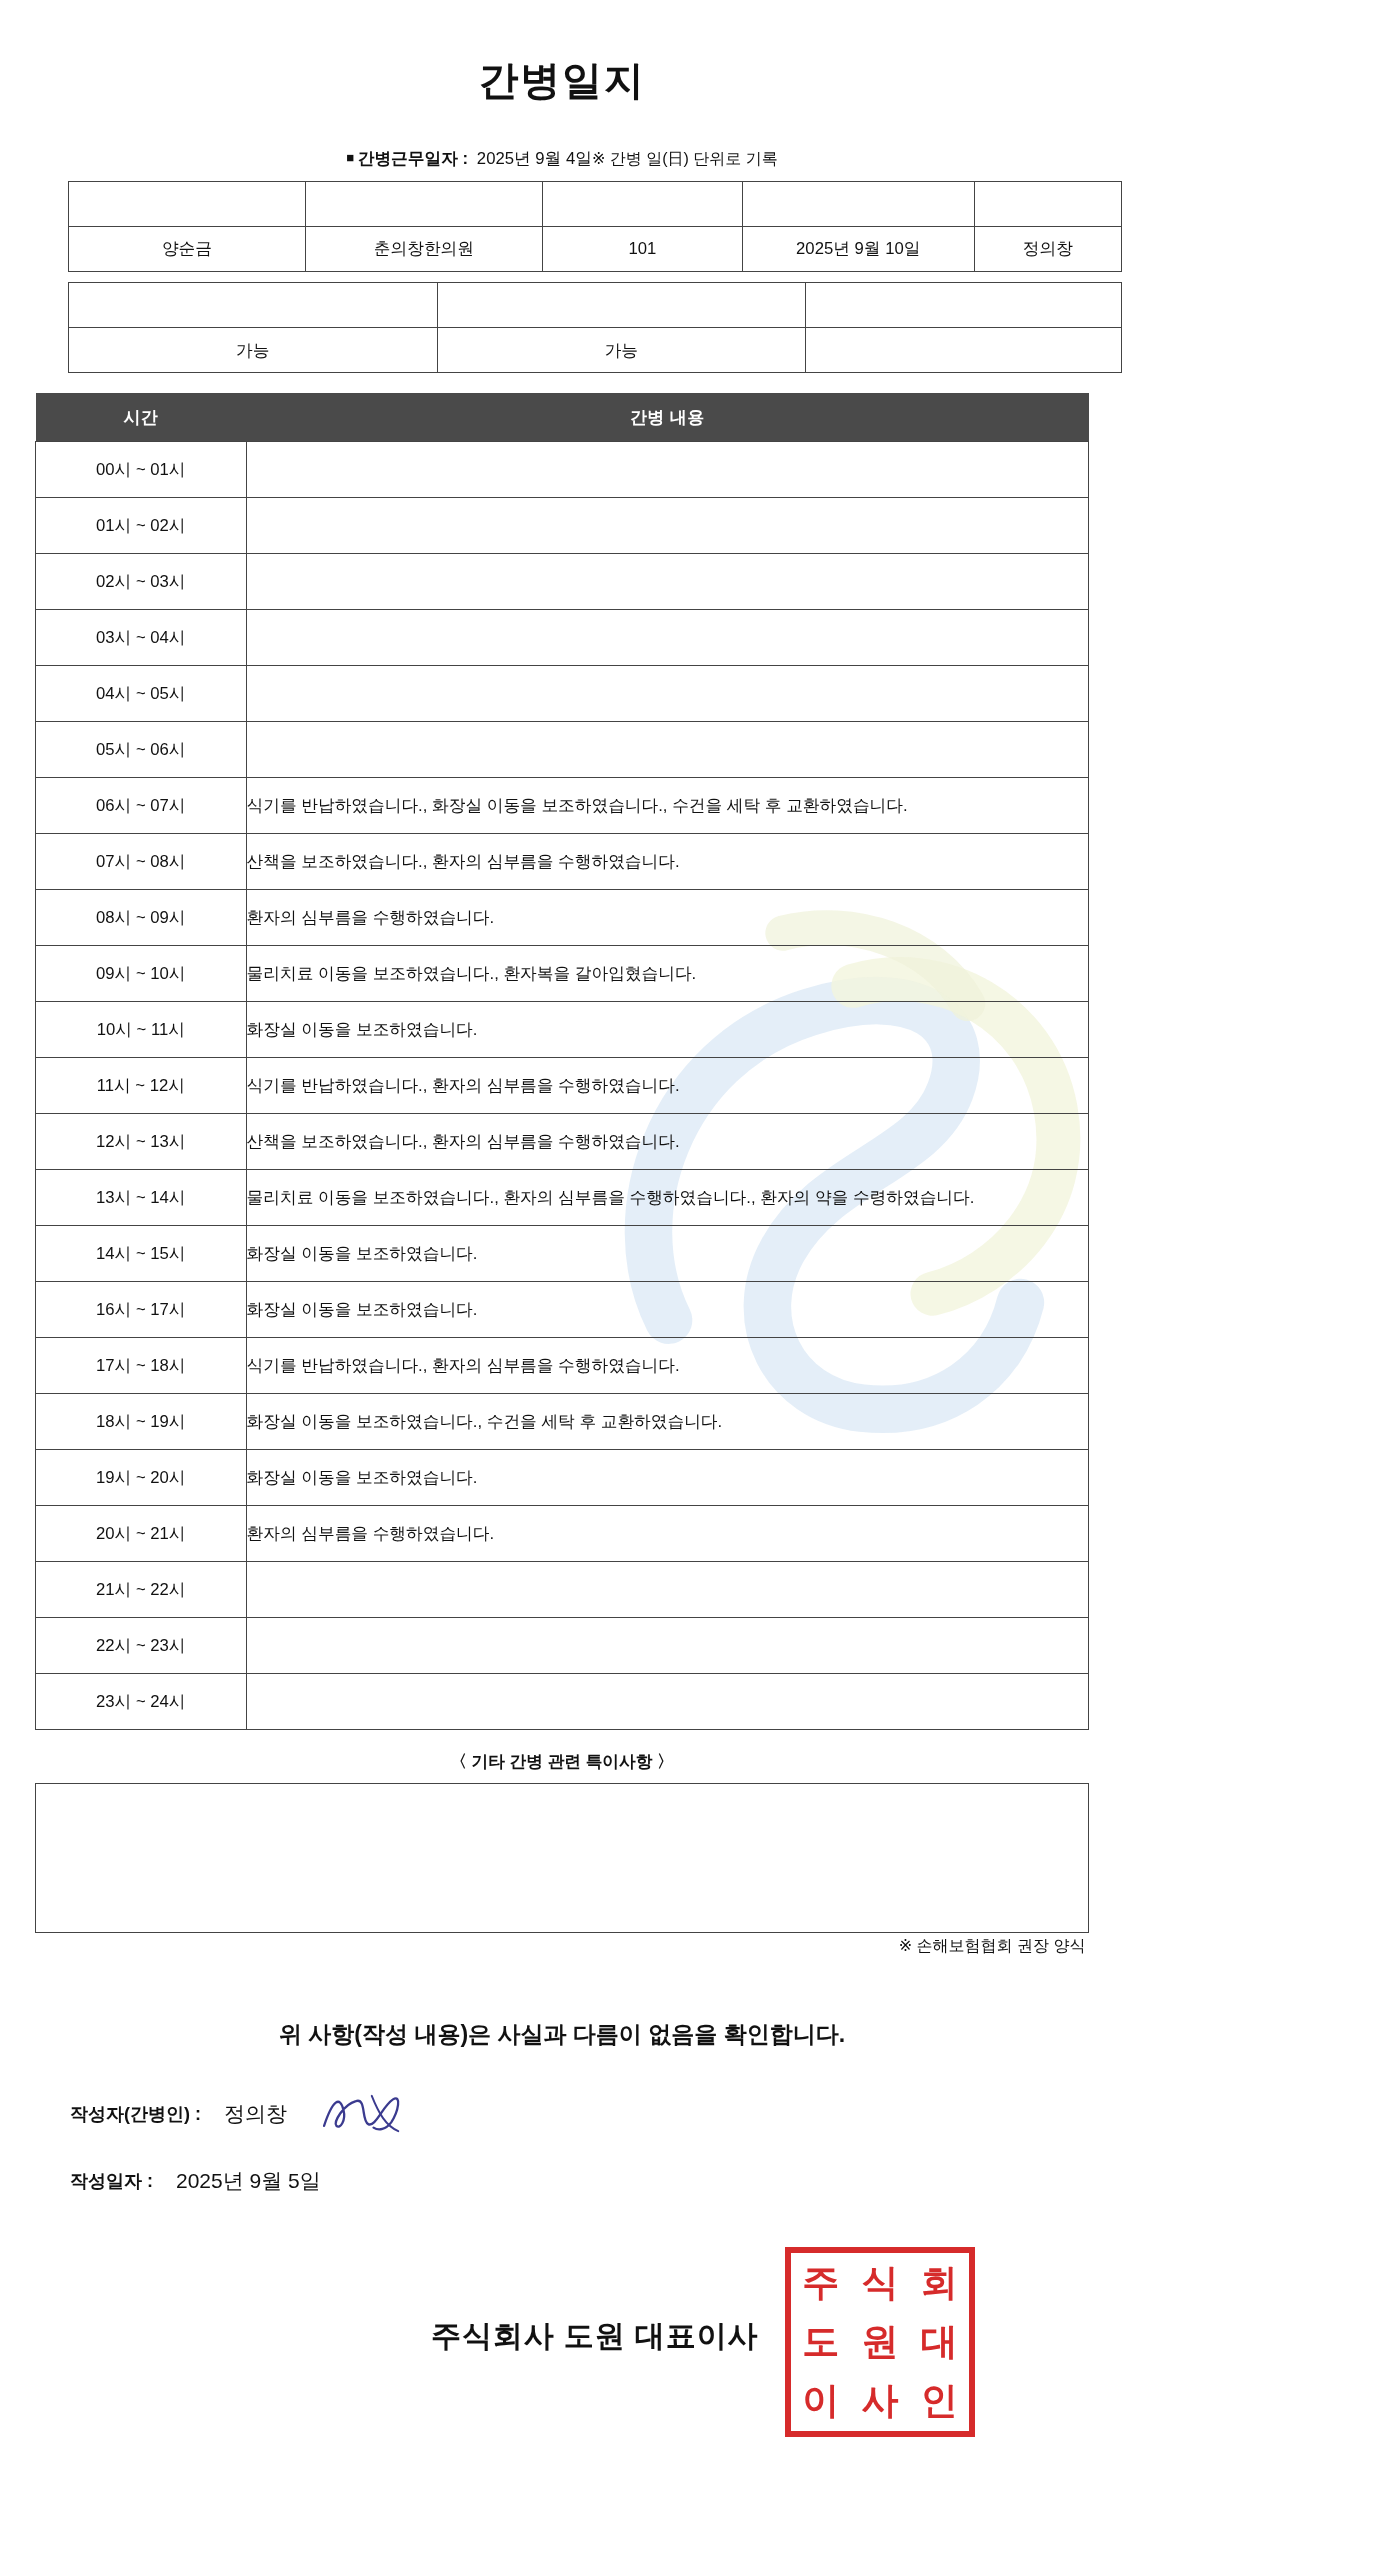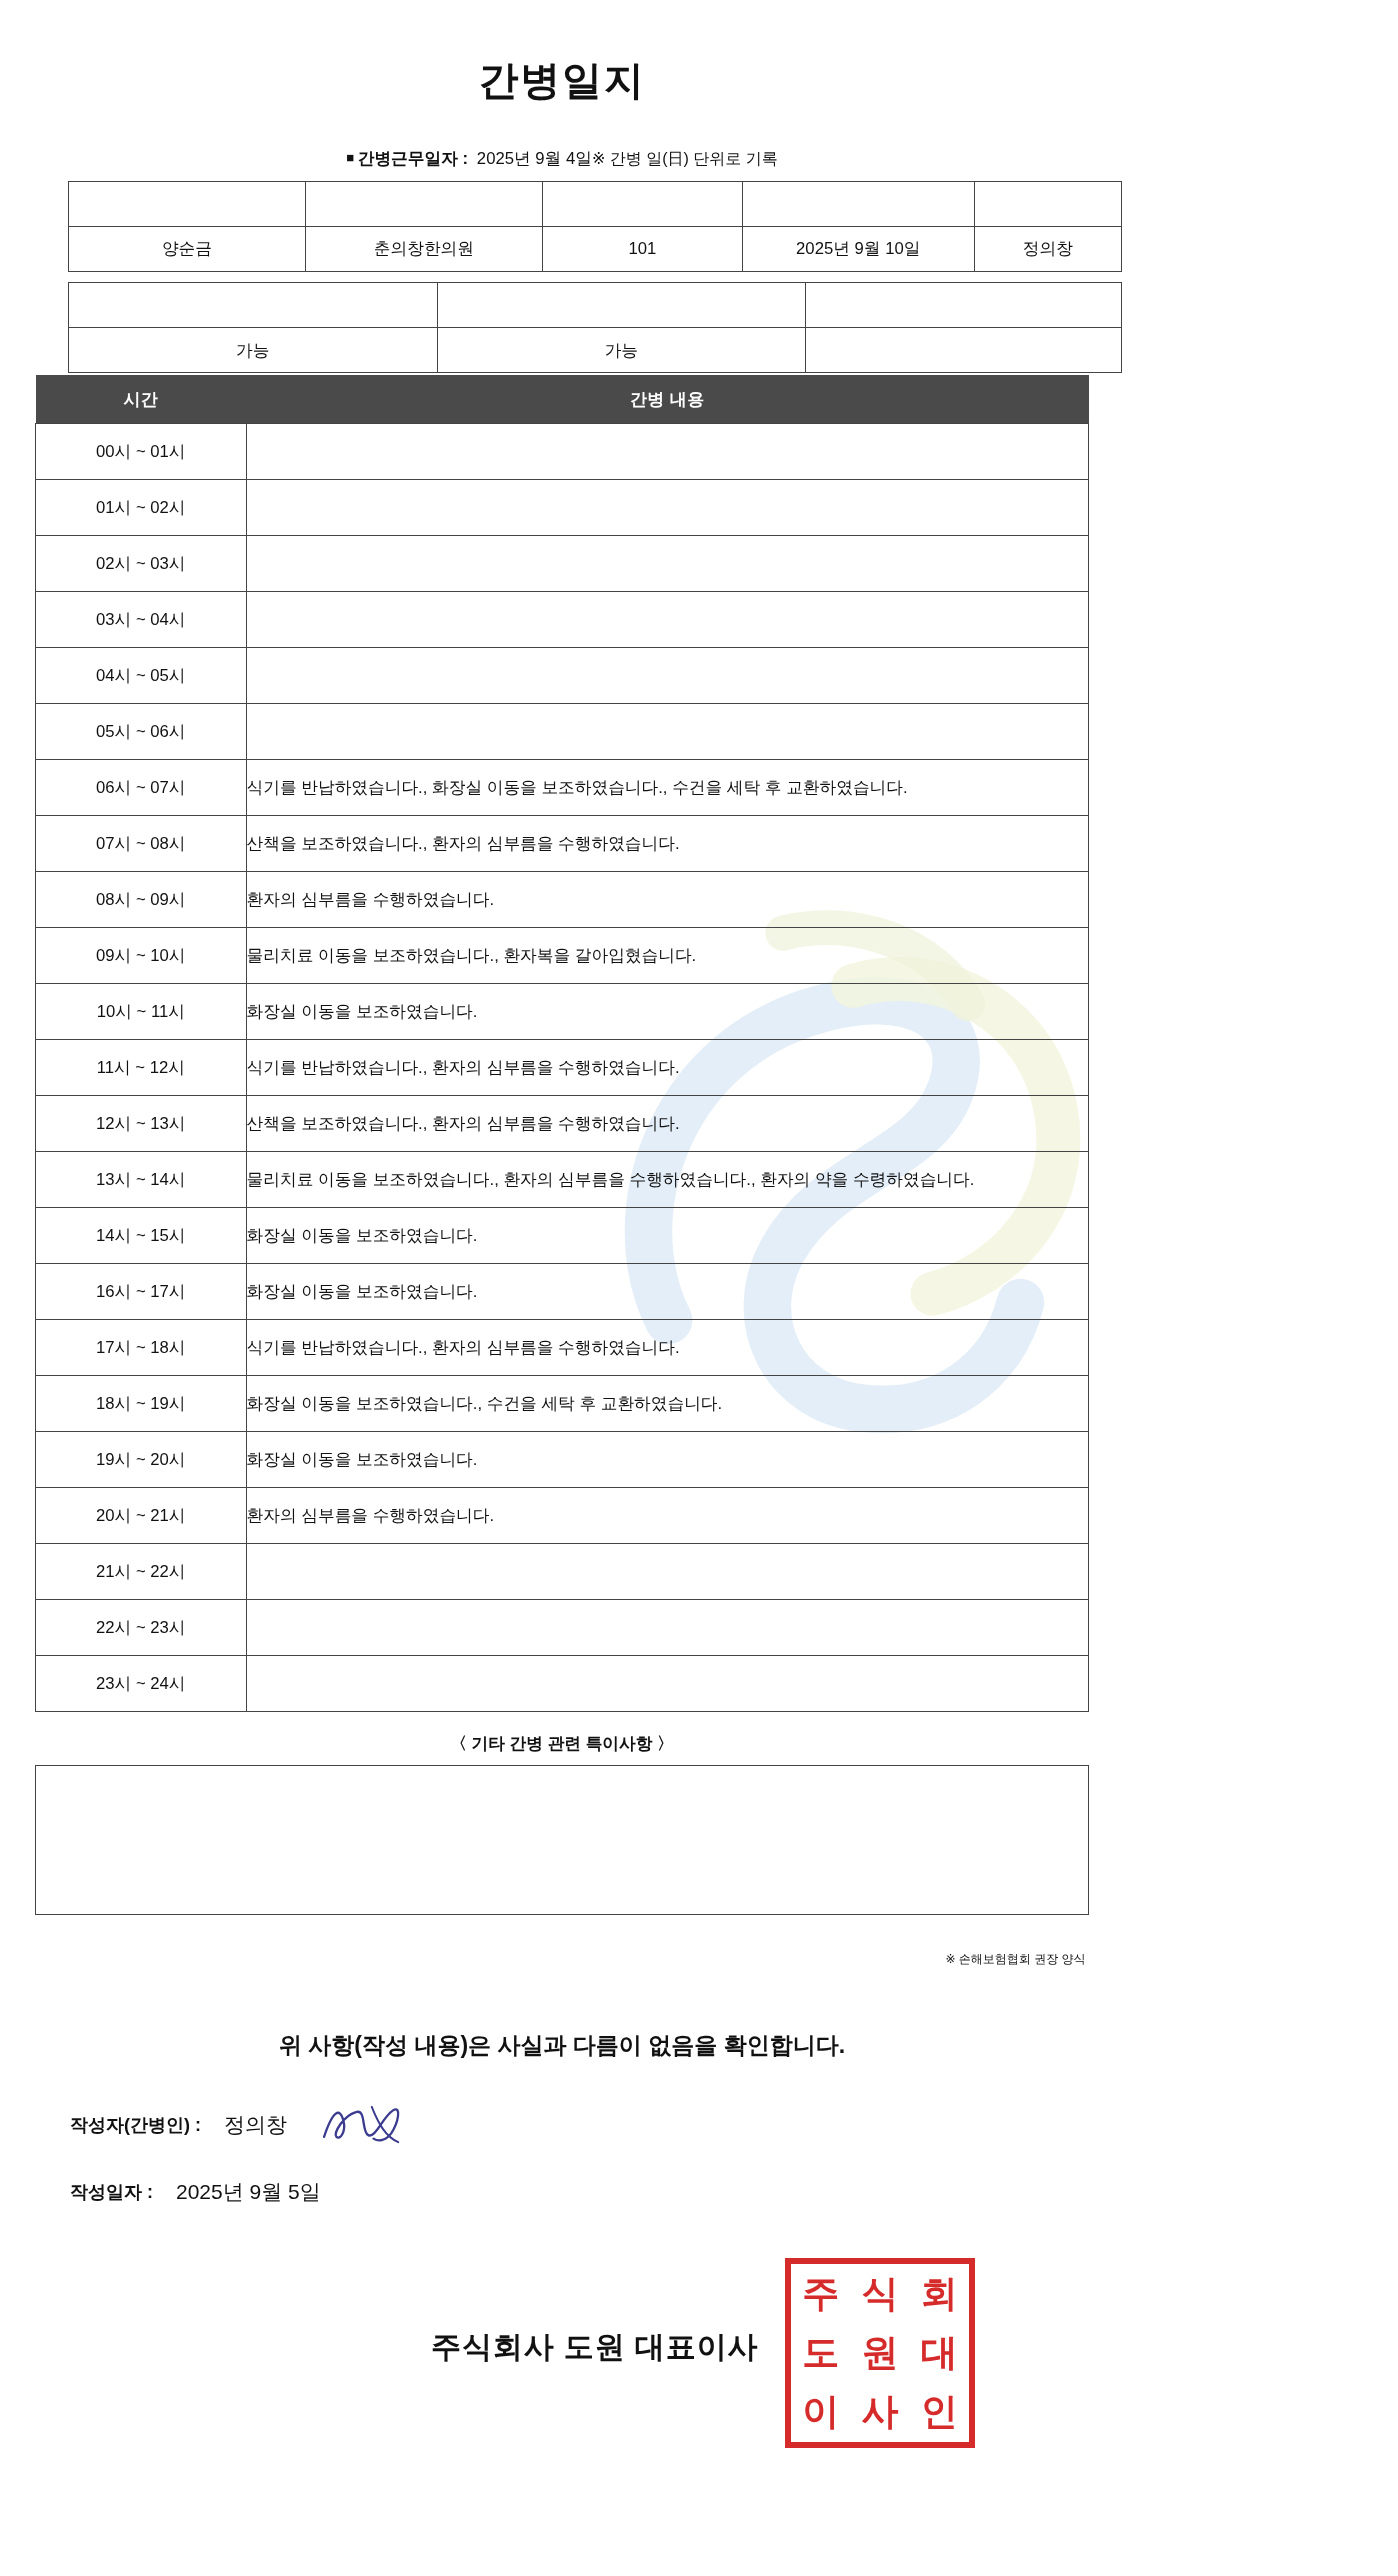--- a/index.html
+++ b/index.html
@@ -100,21 +100,21 @@
     font-size: 16.7px;
   }
 
   .spacer-8 { height: 10.6px; }
 
   
   table.hours {
     width: 100%;
     border-collapse: collapse;
     table-layout: fixed;
-    margin-top: 2px;
+    margin-top: 20px;
     border-radius: 20px;
   }
   table.hours th.hdr {
     height: 46px;
   }
   table.hours td {
     border: 0.9px solid #444444;
     height: 55px;
     font-size: 16.7px;
     padding: 0;
@@ -137,22 +137,22 @@
     margin: 19.4px 0 10.6px 0;
   }
   .notes-box {
     border: 0.9px solid #444444;
     height: 150px;
     width: 100%;
     box-sizing: border-box;
   }
   .assoc-note {
     text-align: right;
-    font-size: 12px;
-    margin-top: 36px;
+    font-size: 16px;
+    margin-top: 3px;
     padding-right: 3.5px;
   }
 
   .confirm-line {
     text-align: center;
     font-size: 23px;
     font-weight: bold;
     margin-top: 62px;
   }
 

